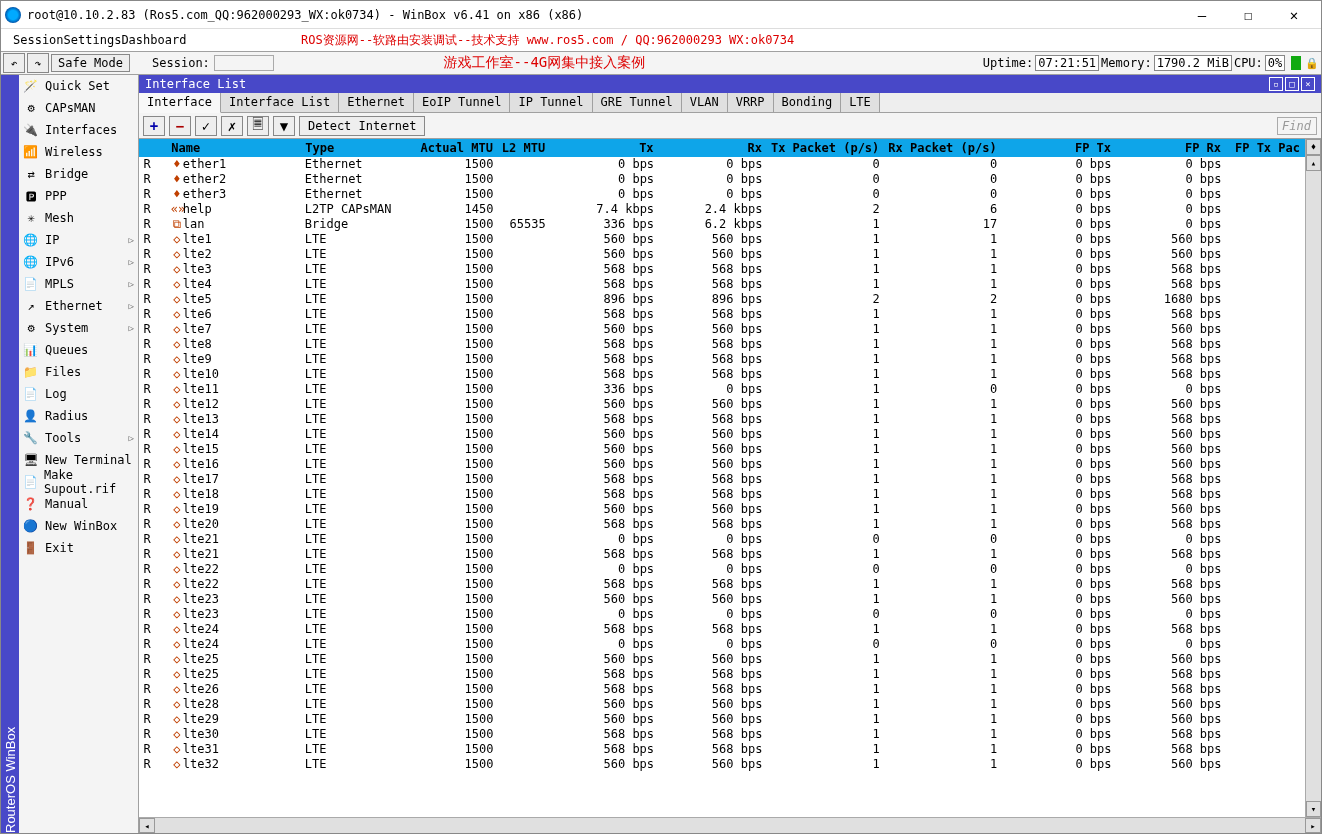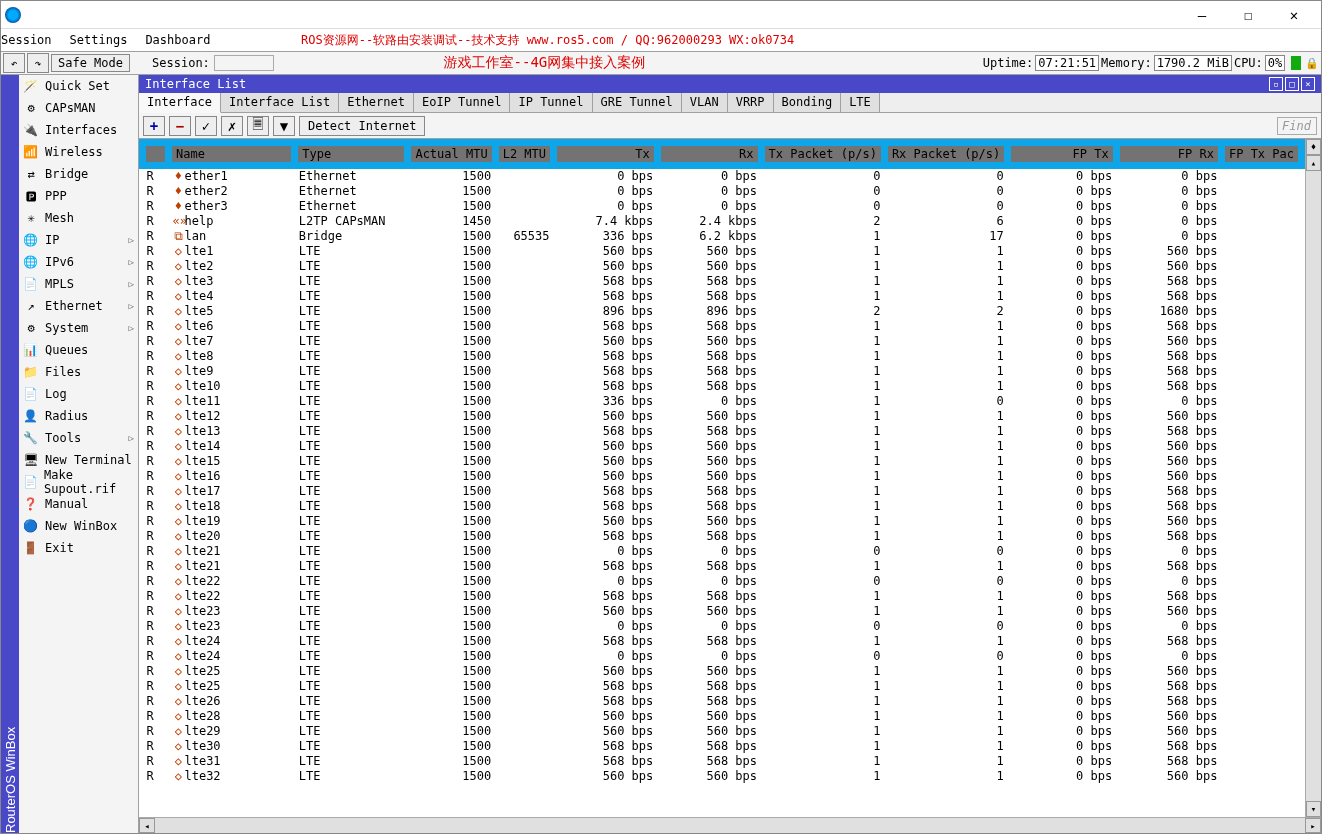--- a/index.html
+++ b/index.html
@@ -2,21 +2,21 @@
 <html><head>
 <meta charset="utf-8">
 <style>
 * { box-sizing: border-box; margin: 0; padding: 0; }
 body { font-family: "SimSun", "Consolas", monospace; font-size: 12px; background: #fff; color: #000; overflow: hidden; }
 .window { width: 1322px; height: 834px; display: flex; flex-direction: column; border: 1px solid #888; }
 .titlebar { height: 28px; display: flex; align-items: center; padding: 0 4px; background: #fff; border-bottom: 1px solid #ddd; }
 .titlebar .icon { width: 16px; height: 16px; background: radial-gradient(circle, #0af 40%, #0055aa 70%); border-radius: 50%; margin-right: 6px; }
 .titlebar .wincontrols { margin-left: auto; display: flex; }
 .titlebar .wincontrols div { width: 46px; height: 28px; display: flex; align-items: center; justify-content: center; font-size: 14px; }
-.menubar { height: 22px; display: flex; align-items: center; padding: 0 0; gap: 18px; position: relative; }
+.menubar { height: 22px; display: flex; align-items: center; padding: 0 12px; position: relative; }
 .menubar .red { color: #d00; position: absolute; left: 300px; }
 .toolbar { height: 24px; display: flex; align-items: center; border-top: 1px solid #a0a0a0; border-bottom: 1px solid #a0a0a0; background: #f4f4f4; padding: 0 2px; gap: 2px; }
 .tbtn { width: 22px; height: 20px; border: 1px solid #888; background: #eee; display: flex; align-items: center; justify-content: center; font-size: 11px; }
 .safemode { padding: 1px 6px; border: 1px solid #888; background: #eee; }
 .session-lbl { margin-left: 20px; }
 .session-box { border: 1px solid #aaa; width: 60px; height: 16px; margin-left: 2px; }
 .red2 { color: #d00; margin: 0 auto; font-size: 14px; }
 .status-right { margin-left: auto; display: flex; align-items: center; gap: 2px; }
 .status-box { border: 1px solid #888; padding: 0 2px; background: #fff; }
 .green-box { width: 10px; height: 14px; background: #1a1; margin-left: 4px; }
@@ -36,38 +36,39 @@
 .tabs .tab.active { background: #f8f8f8; border-bottom: 1px solid #f8f8f8; margin-bottom: -1px; }
 .subtoolbar { display: flex; align-items: center; padding: 2px 4px; gap: 4px; background: #f4f4f4; border-bottom: 1px solid #a0a0a0; height: 26px; }
 .ibtn { width: 22px; height: 20px; border: 1px solid #888; background: #eee; display: flex; align-items: center; justify-content: center; font-size: 14px; }
 .ibtn.add { color: #00a; font-weight: bold; }
 .ibtn.rem { color: #a00; font-weight: bold; }
 .detect { padding: 2px 8px; border: 1px solid #888; background: #eee; }
 .find-box { margin-left: auto; border: 1px solid #aaa; padding: 1px 4px; color: #999; font-style: italic; width: 40px; }
 .table-wrap { flex: 1; overflow: hidden; display: flex; flex-direction: column; }
 .table-scroll { flex: 1; overflow: auto; }
 table { border-collapse: collapse; width: 100%; font-size: 12px; }
-th { background: #737373; border: 7px solid #0ea5e9; padding: 1px 4px; text-align: left; font-weight: normal; position: sticky; top: 0; white-space: nowrap; }
+th { background: #0ea5e9; border: 1px solid #0ea5e9; padding: 1px 4px; text-align: left; font-weight: bold; position: sticky; top: 0; white-space: nowrap; }
 th.num, td.num { text-align: right; }
 td { padding: 0 4px; white-space: nowrap; height: 15px; }
 td.flag { width: 24px; }
 td.name .iic { display: inline-block; width: 12px; text-align: center; }
 .statusbar { border-top: 1px solid #a0a0a0; padding: 2px 6px; background: #f4f4f4; height: 18px; }
 .scroll-arrow { width: 16px; background: #e0e0e0; border-left: 1px solid #aaa; display: flex; flex-direction: column; }
 .scroll-arrow div { flex: 0 0 16px; border: 1px solid #999; display: flex; align-items: center; justify-content: center; font-size: 9px; }
 .hscroll { height: 16px; background: #e0e0e0; border-top: 1px solid #aaa; display: flex; }
 .hscroll .track { flex: 1; }
 .hscroll .arr { width: 16px; border: 1px solid #999; display: flex; align-items: center; justify-content: center; font-size: 9px; }
 </style>
 </head>
 <body>
 
 <div class="window">
   <div class="titlebar">
     <div class="icon"></div>
+    <span>root@10.10.2.83 (Ros5.com_QQ:962000293_WX:ok0734) - WinBox v6.41 on x86 (x86)</span>
     <div class="wincontrols">
       <div>—</div>
       <div>☐</div>
       <div>✕</div>
     </div>
   </div>
 
   <div class="menubar">
     <span>Session</span>
     <span>Settings</span>

